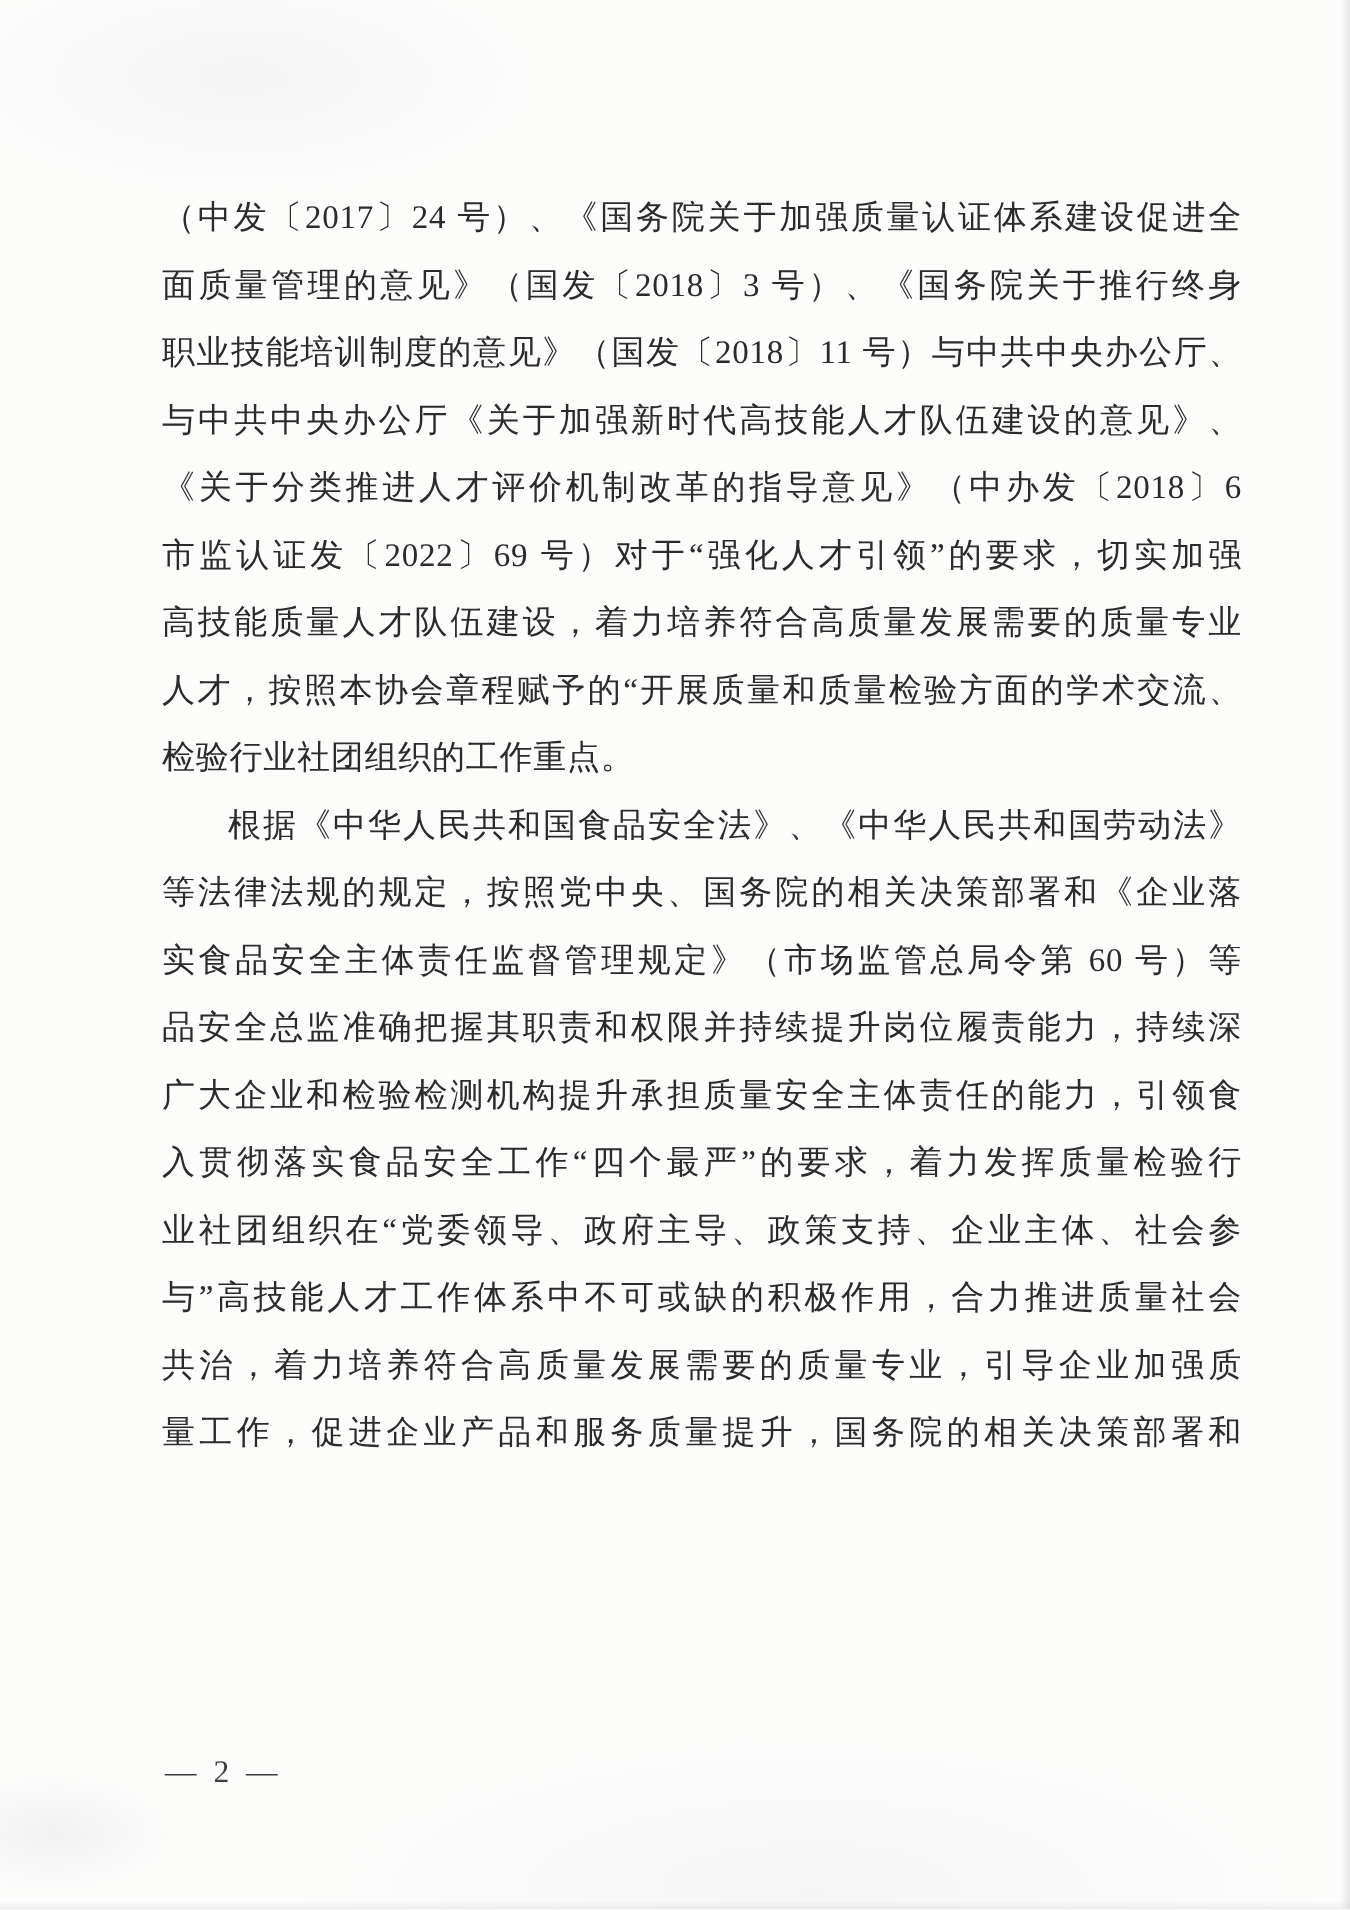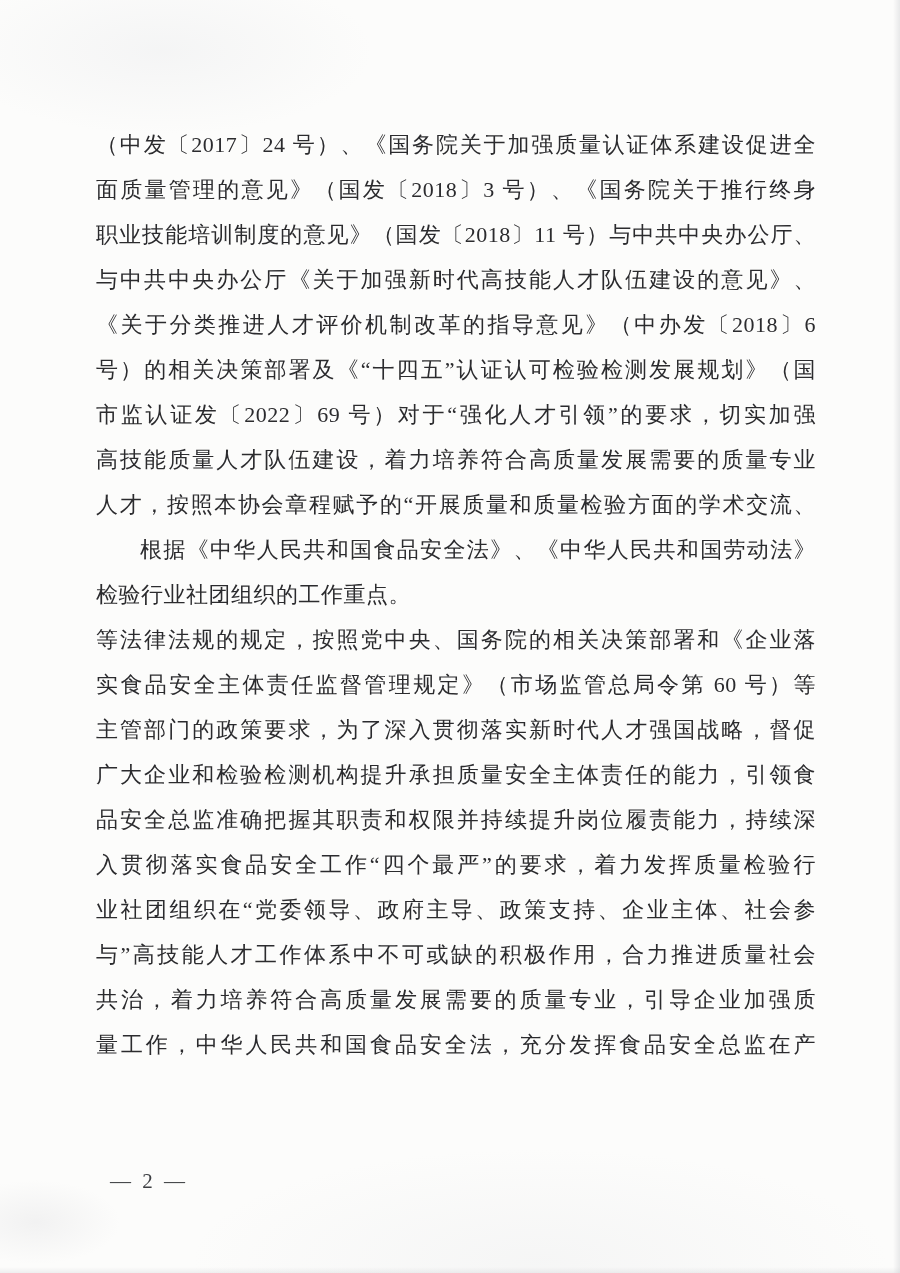--- a/index.html
+++ b/index.html
@@ -31,21 +31,21 @@
     background: linear-gradient(to right, rgba(255,255,255,0), rgba(185,187,192,0.30));
   }
   .scan-edge-bottom {
     position: absolute;
     left: 0; bottom: 0;
     width: 100%; height: 6px;
     background: linear-gradient(to bottom, rgba(255,255,255,0), rgba(190,192,197,0.22));
   }
   .text-block {
     position: absolute;
-    left: 96px;
+    left: 108px;
     top: 122px;
     width: 720px;
   }
   .line {
     height: 45px;
     line-height: 45px;
     font-size: 22px;
     color: #2b2b2e;
     text-align: justify;
     text-align-last: justify;
@@ -77,31 +77,29 @@
 <div class="paper"></div>
 <div class="scan-edge-right"></div>
 <div class="scan-edge-bottom"></div>
 
 <div class="text-block" id="text-block">
     <div class="line">（中发〔2017〕24 号）、《国务院关于加强质量认证体系建设促进全</div>
     <div class="line">面质量管理的意见》（国发〔2018〕3 号）、《国务院关于推行终身</div>
     <div class="line">职业技能培训制度的意见》（国发〔2018〕11 号）与中共中央办公厅、</div>
     <div class="line">与中共中央办公厅《关于加强新时代高技能人才队伍建设的意见》、</div>
     <div class="line">《关于分类推进人才评价机制改革的指导意见》（中办发〔2018〕6</div>
-    <div class="line">号）的相关决策部署及《“十四五”认证认可检验检测发展规划》（国</div>
     <div class="line">市监认证发〔2022〕69 号）对于“强化人才引领”的要求，切实加强</div>
     <div class="line">高技能质量人才队伍建设，着力培养符合高质量发展需要的质量专业</div>
     <div class="line">人才，按照本协会章程赋予的“开展质量和质量检验方面的学术交流、</div>
+    <div class="line para-end">检验行业社团组织的工作重点。</div>
     <div class="line indent">根据《中华人民共和国食品安全法》、《中华人民共和国劳动法》</div>
-    <div class="line para-end">检验行业社团组织的工作重点。</div>
     <div class="line">等法律法规的规定，按照党中央、国务院的相关决策部署和《企业落</div>
     <div class="line">实食品安全主体责任监督管理规定》（市场监管总局令第 60 号）等</div>
-    <div class="line">主管部门的政策要求，为了深入贯彻落实新时代人才强国战略，督促</div>
+    <div class="line">品安全总监准确把握其职责和权限并持续提升岗位履责能力，持续深</div>
     <div class="line">广大企业和检验检测机构提升承担质量安全主体责任的能力，引领食</div>
-    <div class="line">品安全总监准确把握其职责和权限并持续提升岗位履责能力，持续深</div>
     <div class="line">入贯彻落实食品安全工作“四个最严”的要求，着力发挥质量检验行</div>
     <div class="line">业社团组织在“党委领导、政府主导、政策支持、企业主体、社会参</div>
     <div class="line">与”高技能人才工作体系中不可或缺的积极作用，合力推进质量社会</div>
     <div class="line">共治，着力培养符合高质量发展需要的质量专业，引导企业加强质</div>
-    <div class="line">量工作，中华人民共和国食品安全法，充分发挥食品安全总监在产</div>
+    <div class="line">量工作，促进企业产品和服务质量提升，国务院的相关决策部署和</div>
   </div>
 
 <div class="page-number">— 2 —</div>
 
 </body></html>

